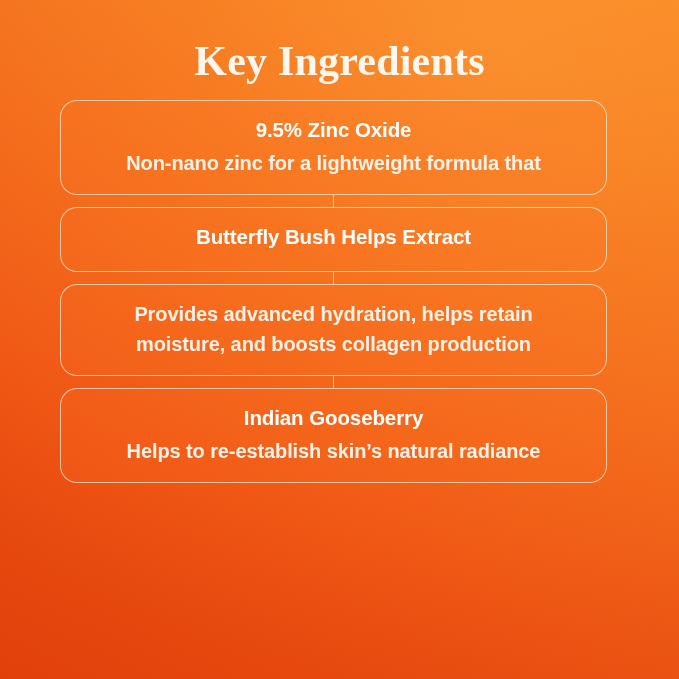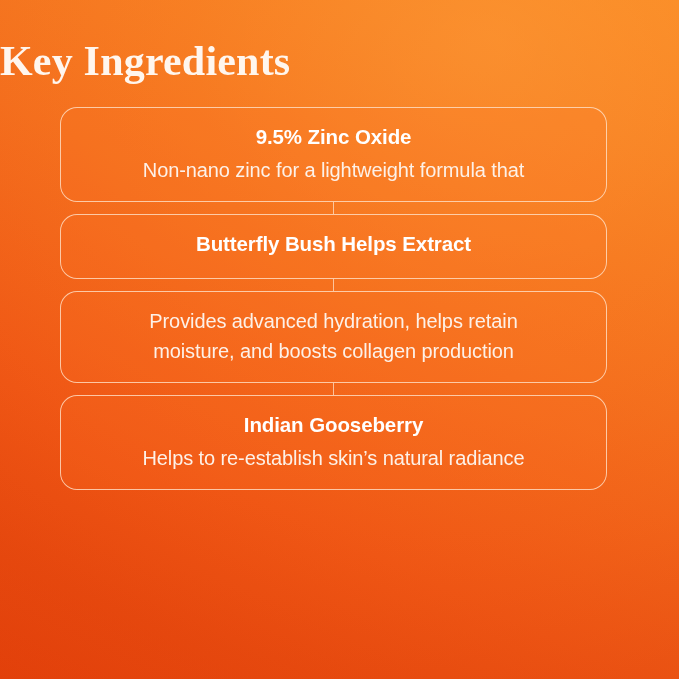--- a/index.html
+++ b/index.html
@@ -21,32 +21,33 @@
     position: absolute;
     inset: 0;
     pointer-events: none;
     background: radial-gradient(115% 95% at 72% 6%, rgba(255,160,60,0.40) 0%, rgba(255,140,40,0.14) 38%, rgba(220,60,10,0.10) 78%, rgba(205,50,5,0.22) 100%);
   }
   .page-title {
     position: absolute;
     top: 35px;
     left: 0;
     right: 0;
+    text-align: center;
     z-index: 3;
     font-family: "Liberation Serif", "DejaVu Serif", serif;
     font-weight: 700;
     font-size: 42px;
     line-height: 52px;
     letter-spacing: 0.2px;
     color: #FFF6EE;
   }
   .cards {
     position: absolute;
     left: 60px;
-    top: 107px;
+    top: 100px;
     width: 547px;
     z-index: 3;
     display: flex;
     flex-direction: column;
     align-items: center;
   }
   .card {
     position: relative;
     width: 100%;
     box-sizing: border-box;
@@ -66,21 +67,21 @@
     font-family: "Liberation Sans", sans-serif;
     font-weight: 700;
     font-size: 20.5px;
     line-height: 30px;
     color: #FFFFFF;
     letter-spacing: -0.1px;
     margin: 0 0 3px 0;
   }
   .card-desc {
     font-family: "Liberation Sans", sans-serif;
-    font-weight: 400;
+    font-weight: 700;
     font-size: 20px;
     line-height: 30px;
     color: #FDF1E8;
     letter-spacing: -0.1px;
     margin: 0;
   }
   .card-desc .ln { display: block; }
 </style>
 </head>
 <body>

